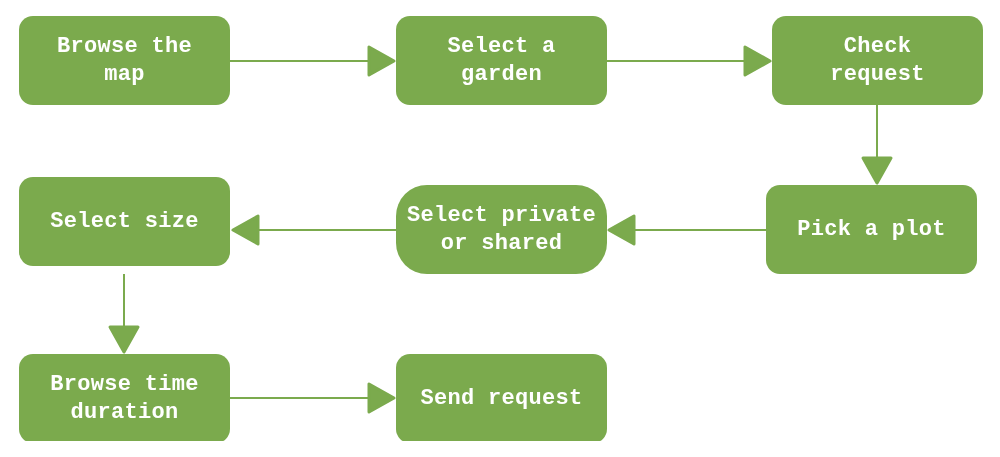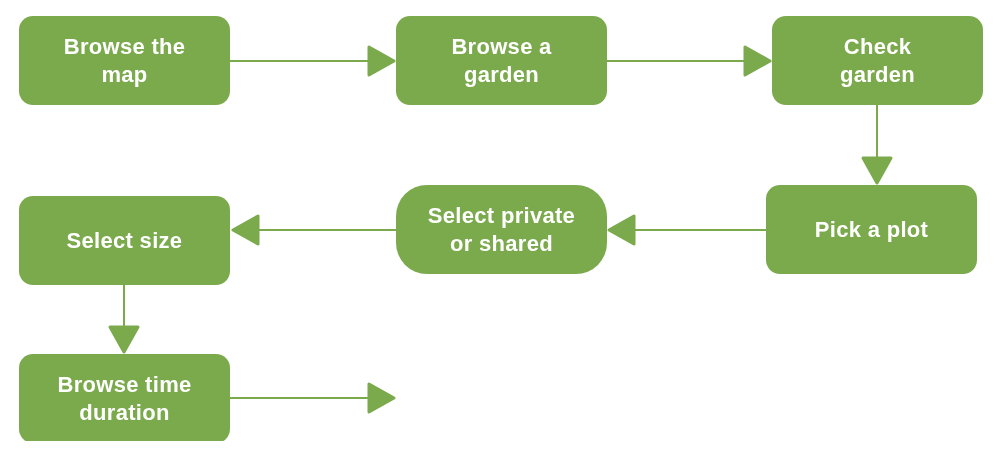--- a/index.html
+++ b/index.html
@@ -5,21 +5,21 @@
   html, body {
     margin: 0;
     padding: 0;
     background: #ffffff;
   }
   .flowchart {
     position: relative;
     width: 1000px;
     height: 441px;
     background: var(--background, #ffffff);
-    font-family: Liberation Sans, sans-serif;
+    font-family: Liberation Mono, monospace;
     overflow: hidden;
   }
   .edges-svg {
     position: absolute;
     left: 0;
     top: 0;
     width: 1000px;
     height: 457px;
     pointer-events: none;
   }
@@ -52,21 +52,21 @@
     letter-spacing: 0.3px;
     text-align: center;
     white-space: pre-line;
   }
   
   .pos-r0c0 { left: 19px;  top: 16px;  }
   .pos-r0c1 { left: 396px; top: 16px;  }
   .pos-r0c2 { left: 772px; top: 16px;  }
   .pos-r1c2 { left: 766px; top: 185px; }
   .pos-r1c1 { left: 396px; top: 185px; border-radius: 31px; }
-  .pos-r1c0 { left: 19px;  top: 196px; }
+  .pos-r1c0 { left: 19px;  top: 177px; }
   .pos-r2c0 { left: 19px;  top: 354px; }
   .pos-r2c1 { left: 396px; top: 354px; }
 </style>
 </head>
 <body>
 
 <div class="flowchart">
 
   <svg class="edges-svg" viewBox="0 0 1000 457" xmlns="http://www.w3.org/2000/svg" aria-hidden="true">
     <g class="edge">
@@ -98,41 +98,44 @@
       <polygon points="369,384 369,412 394,398"></polygon>
     </g>
   </svg>
 
   <div class="node pos-r0c0">
     <span class="node-label">Browse the
 map</span>
   </div>
 
   <div class="node pos-r0c1">
-    <span class="node-label">Browse a
+    <span class="node-label">Select a
 garden</span>
   </div>
 
   <div class="node pos-r0c2">
     <span class="node-label">Check
-garden</span>
+request</span>
   </div>
 
   <div class="node pos-r1c2">
     <span class="node-label">Pick a plot</span>
   </div>
 
   <div class="node pos-r1c1">
     <span class="node-label">Select private
 or shared</span>
   </div>
 
   <div class="node pos-r1c0">
     <span class="node-label">Select size</span>
   </div>
 
   <div class="node pos-r2c0">
     <span class="node-label">Browse time
 duration</span>
   </div>
 
+  <div class="node pos-r2c1">
+    <span class="node-label">Send request</span>
+  </div>
 
 </div>
 
 </body></html>

